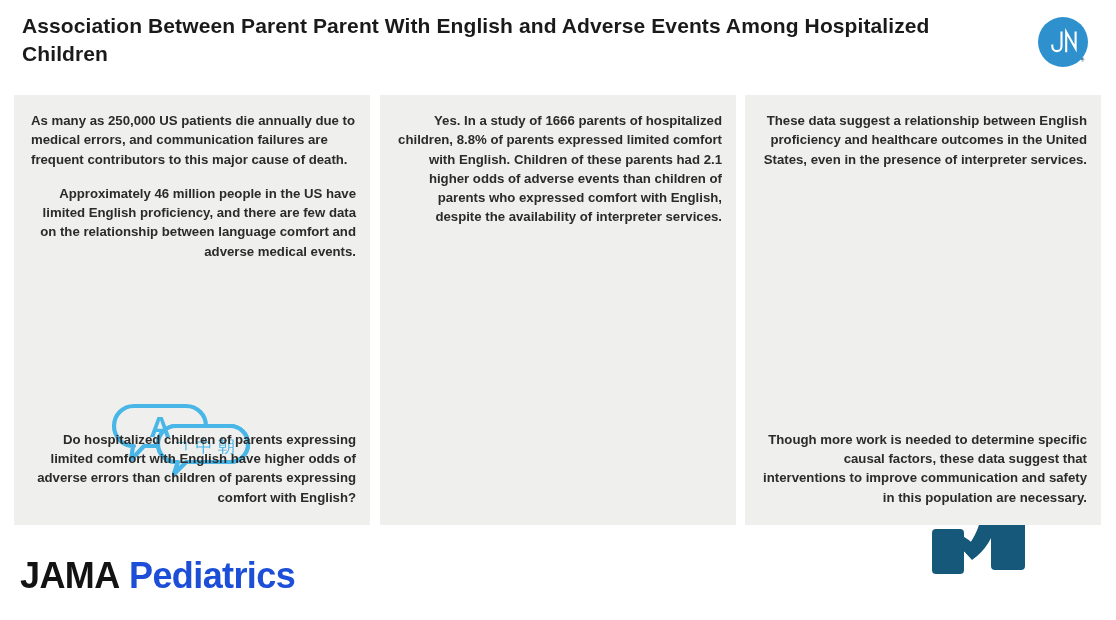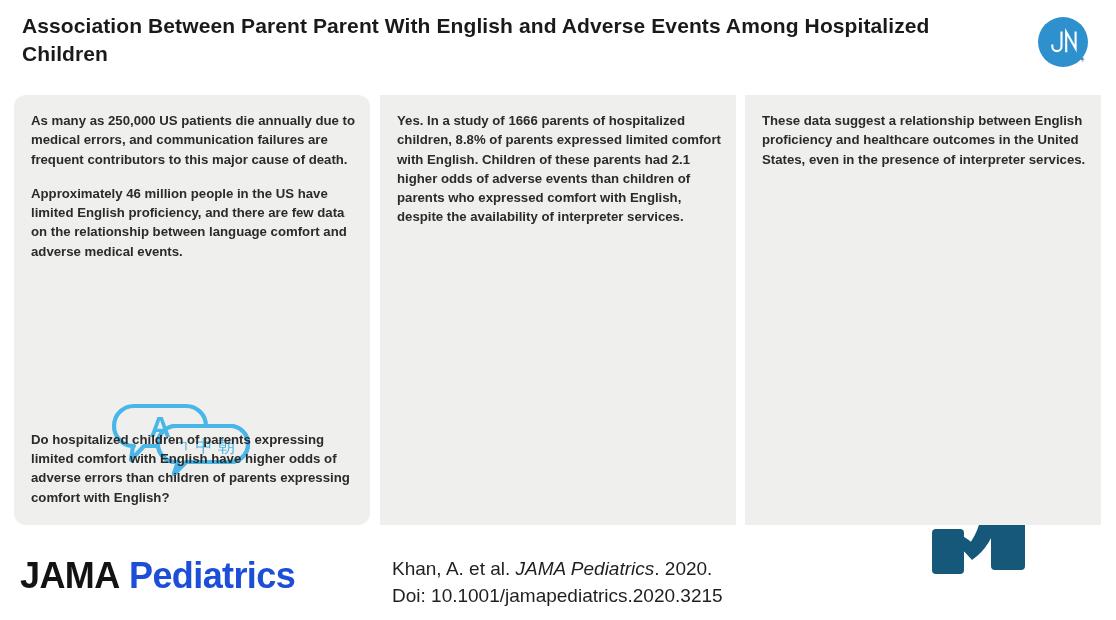--- a/index.html
+++ b/index.html
@@ -44,35 +44,35 @@
     width: 54px;
     height: 54px;
   }
 
   
   .panel {
     position: absolute;
     background: #efefed;
     box-sizing: border-box;
   }
-  #panel-left   { left: 14px;  top: 95px; width: 356px; height: 430px; border-radius: 12px; }
+  #panel-left   { left: 14px;  top: 95px; width: 356px; height: 430px; }
   #panel-mid    { left: 380px; top: 95px; width: 356px; height: 430px; }
   #panel-right  { left: 745px; top: 95px; width: 356px; height: 430px; }
 
   .panel-text {
     position: absolute;
     left: 17px;
     right: 14px;
     font-size: 13.2px;
     font-weight: bold;
     color: #2b2b2b;
     line-height: 1.46;
   }
   .panel-text p { margin: 0 0 15px 0; }
-  .panel-text p:last-child { margin-bottom: 0; }
+  .panel-text p:last-child { margin-bottom: 0; text-align: right; }
 
   #left-top    { top: 16px; }
   #left-bottom { bottom: 18px; }
   #mid-top     { top: 16px; }
   #right-top   { top: 16px; }
   #right-bottom{ bottom: 18px; }
 
   
   .illo { position: absolute; }
   #illo-translate { left: 90px;  top: 303px; }
@@ -186,24 +186,23 @@
       </svg>
     </div>
   </div>
 
   <div class="panel" id="panel-right">
 
     <div class="panel-text" id="right-top">
       <p>These data suggest a relationship between English proficiency and healthcare outcomes in the United States, even in the presence of interpreter services.</p>
     </div>
 
+    <div class="panel-text" id="right-bottom">
+      <p>Though more work is needed to determine specific causal factors, these data suggest that interventions to improve communication and safety in this population are necessary.</p>
+    </div>
   </div>
 
   <div id="footer-logo">
     <span class="jama">JAMA</span><span>&nbsp;</span><span class="peds">Pediatrics</span>
   </div>
 
-  <div id="citation">
-    <div><span>Khan, A. et al. </span><span class="ital">JAMA Pediatrics</span><span>. 2020.</span></div>
-    <div>Doi: 10.1001/jamapediatrics.2020.3215</div>
-  </div>
 
 </div>
 
 </body></html>

